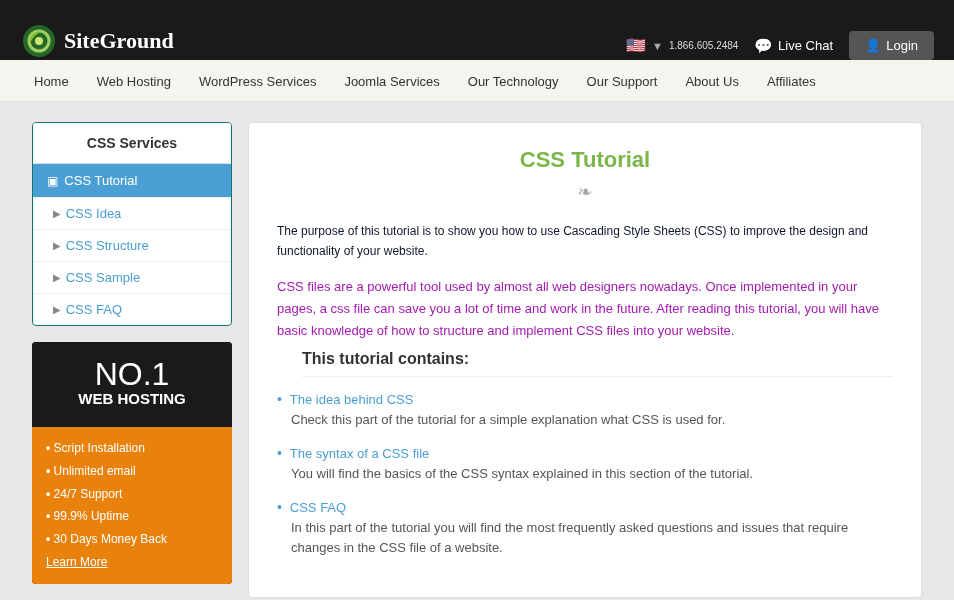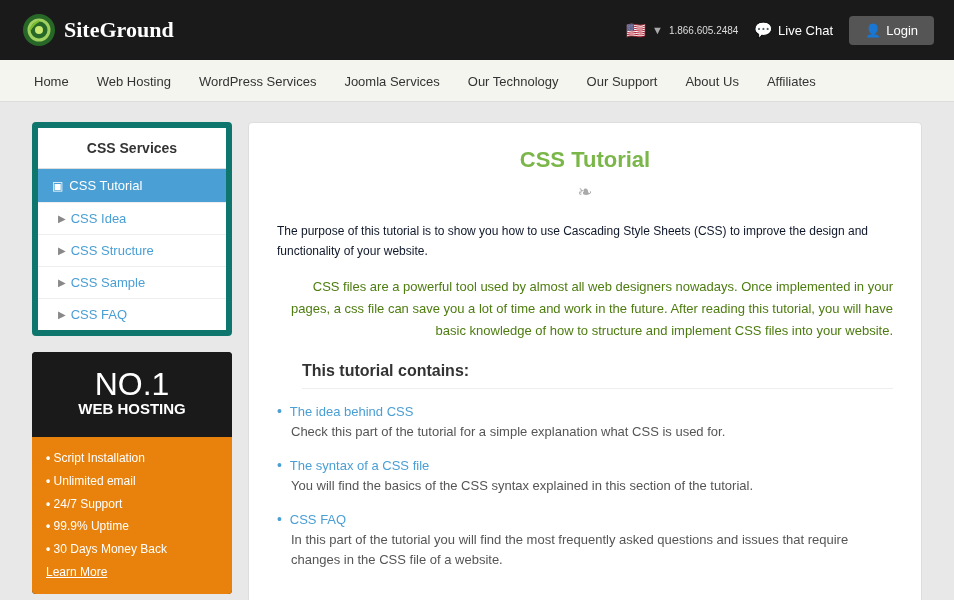--- a/index.html
+++ b/index.html
@@ -4,21 +4,21 @@
   <style>
     * { margin: 0; padding: 0; box-sizing: border-box; }
     body { font-family: Arial, sans-serif; font-size: 14px; color: #333; background: #e8e8e8; }
 
     
     #header {
       background: #1a1a1a;
       padding: 0 20px;
       height: 60px;
       display: flex;
-      align-items: center;
+      align-items: flex-end;
       justify-content: space-between;
     }
     #logo-area {
       display: flex;
       align-items: center;
     }
     #logo-text {
       color: #fff;
       font-size: 22px;
       font-weight: bold;
@@ -103,21 +103,21 @@
       background: #e8e8e8;
     }
 
     
     #sidebar {
       width: 200px;
       flex-shrink: 0;
     }
     #sidebar-box {
       background: #fff;
-      border: 6px solid #0f766e;
+      border: 1px solid #0f766e;
       border-radius: 4px;
       overflow: hidden;
     }
     #sidebar-title {
       background: #fff;
       padding: 12px 14px;
       font-weight: bold;
       font-size: 14px;
       color: #333;
       border-bottom: 1px solid #ddd;
@@ -201,25 +201,24 @@
       font-size: 18px;
       margin-bottom: 18px;
     }
     #content-intro {
       color: #0f172a;
       font-size: 12px;
       line-height: 1.7;
       margin-bottom: 14px;
     }
     #content-body {
-      color: #4d7c0f;
+      color: #a21caf;
       font-size: 13px;
       line-height: 1.7;
-      margin-bottom: 20px;
-      text-align: right;
+      margin-bottom: 8px;
     }
     #tutorial-contains {
       font-size: 16px;
       font-weight: bold;
       color: #333;
       margin-bottom: 14px;
       border-bottom: 1px solid #eee;
       padding-bottom: 8px;
       margin-left: 25px;
     }

